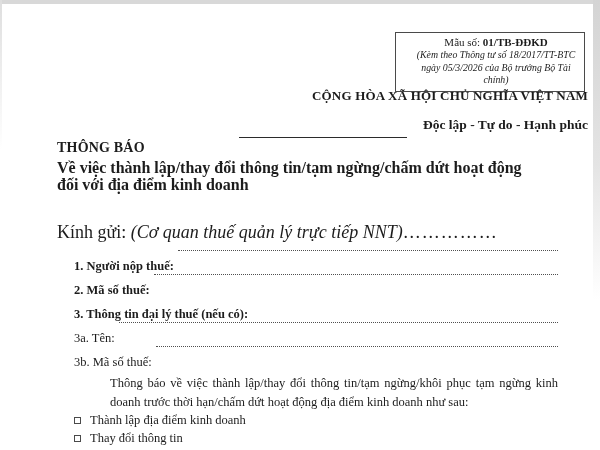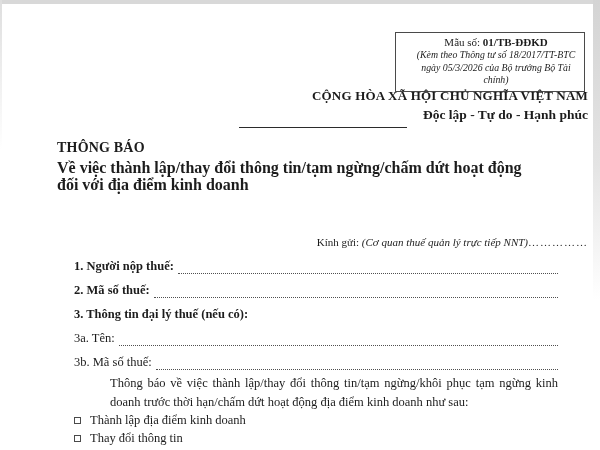--- a/index.html
+++ b/index.html
@@ -35,48 +35,48 @@
   .form-box .line1 { font-size: 11px; }
   .form-box .code { font-weight: bold; }
   .form-box .note { font-size: 9.8px; font-style: italic; line-height: 12.5px; }
 
   
   .nat-header {
     position: absolute; left: 57px; top: 88px; width: 531px;
     text-align: right;
   }
   .nat-header .line1 { font-size: 13px; font-weight: bold; letter-spacing: 0.2px; }
-  .nat-header .line2 { font-size: 13.5px; font-weight: bold; margin-top: 3px; }
+  .nat-header .line2 { font-size: 13.5px; font-weight: bold; margin-top: 13px; }
   .nat-header .rule {
     width: 168px; height: 0; border-top: 1.5px solid #2b2b2b;
     margin: 4px auto 0 auto;
   }
 
   
   .title-block {
     position: absolute; left: 57px; top: 140px; width: 531px;
     font-weight: bold;
   }
   .title-block .main { font-size: 14px; letter-spacing: 0.2px; }
   .title-block .sub { font-size: 16px; line-height: 16.5px; margin-top: 4px; }
 
   
   .kinh-gui {
-    position: absolute; left: 57px; top: 236px; width: 531px;
-    text-align: right; font-size: 11px;
+    position: absolute; left: 57px; top: 222px; width: 531px;
+    text-align: left; font-size: 18px;
   }
   .kinh-gui .italic { font-style: italic; }
   .kinh-gui .dots { letter-spacing: 1px; }
 
   
   .doc-body {
     position: absolute; left: 74px; top: 254px; width: 484px;
     font-size: 12.5px;
   }
-  .field-row { display: flex; align-items: flex-end; line-height: 24px; height: 24px; }
+  .field-row { display: flex; align-items: flex-start; line-height: 24px; height: 24px; }
   .field-row .lbl { white-space: nowrap; }
   .field-row .lbl.bold { font-weight: bold; }
   .field-row .leader {
     flex: 1 1 auto; margin-left: 4px;
     border-bottom: 1.3px dotted #4f4f4f;
     transform: translateY(-4px);
     height: 0;
   }
   .paragraph { text-align: justify; line-height: 18.5px; margin-top: 0; margin-left: 36px; }
   .checkbox-list { margin-top: 0; }

